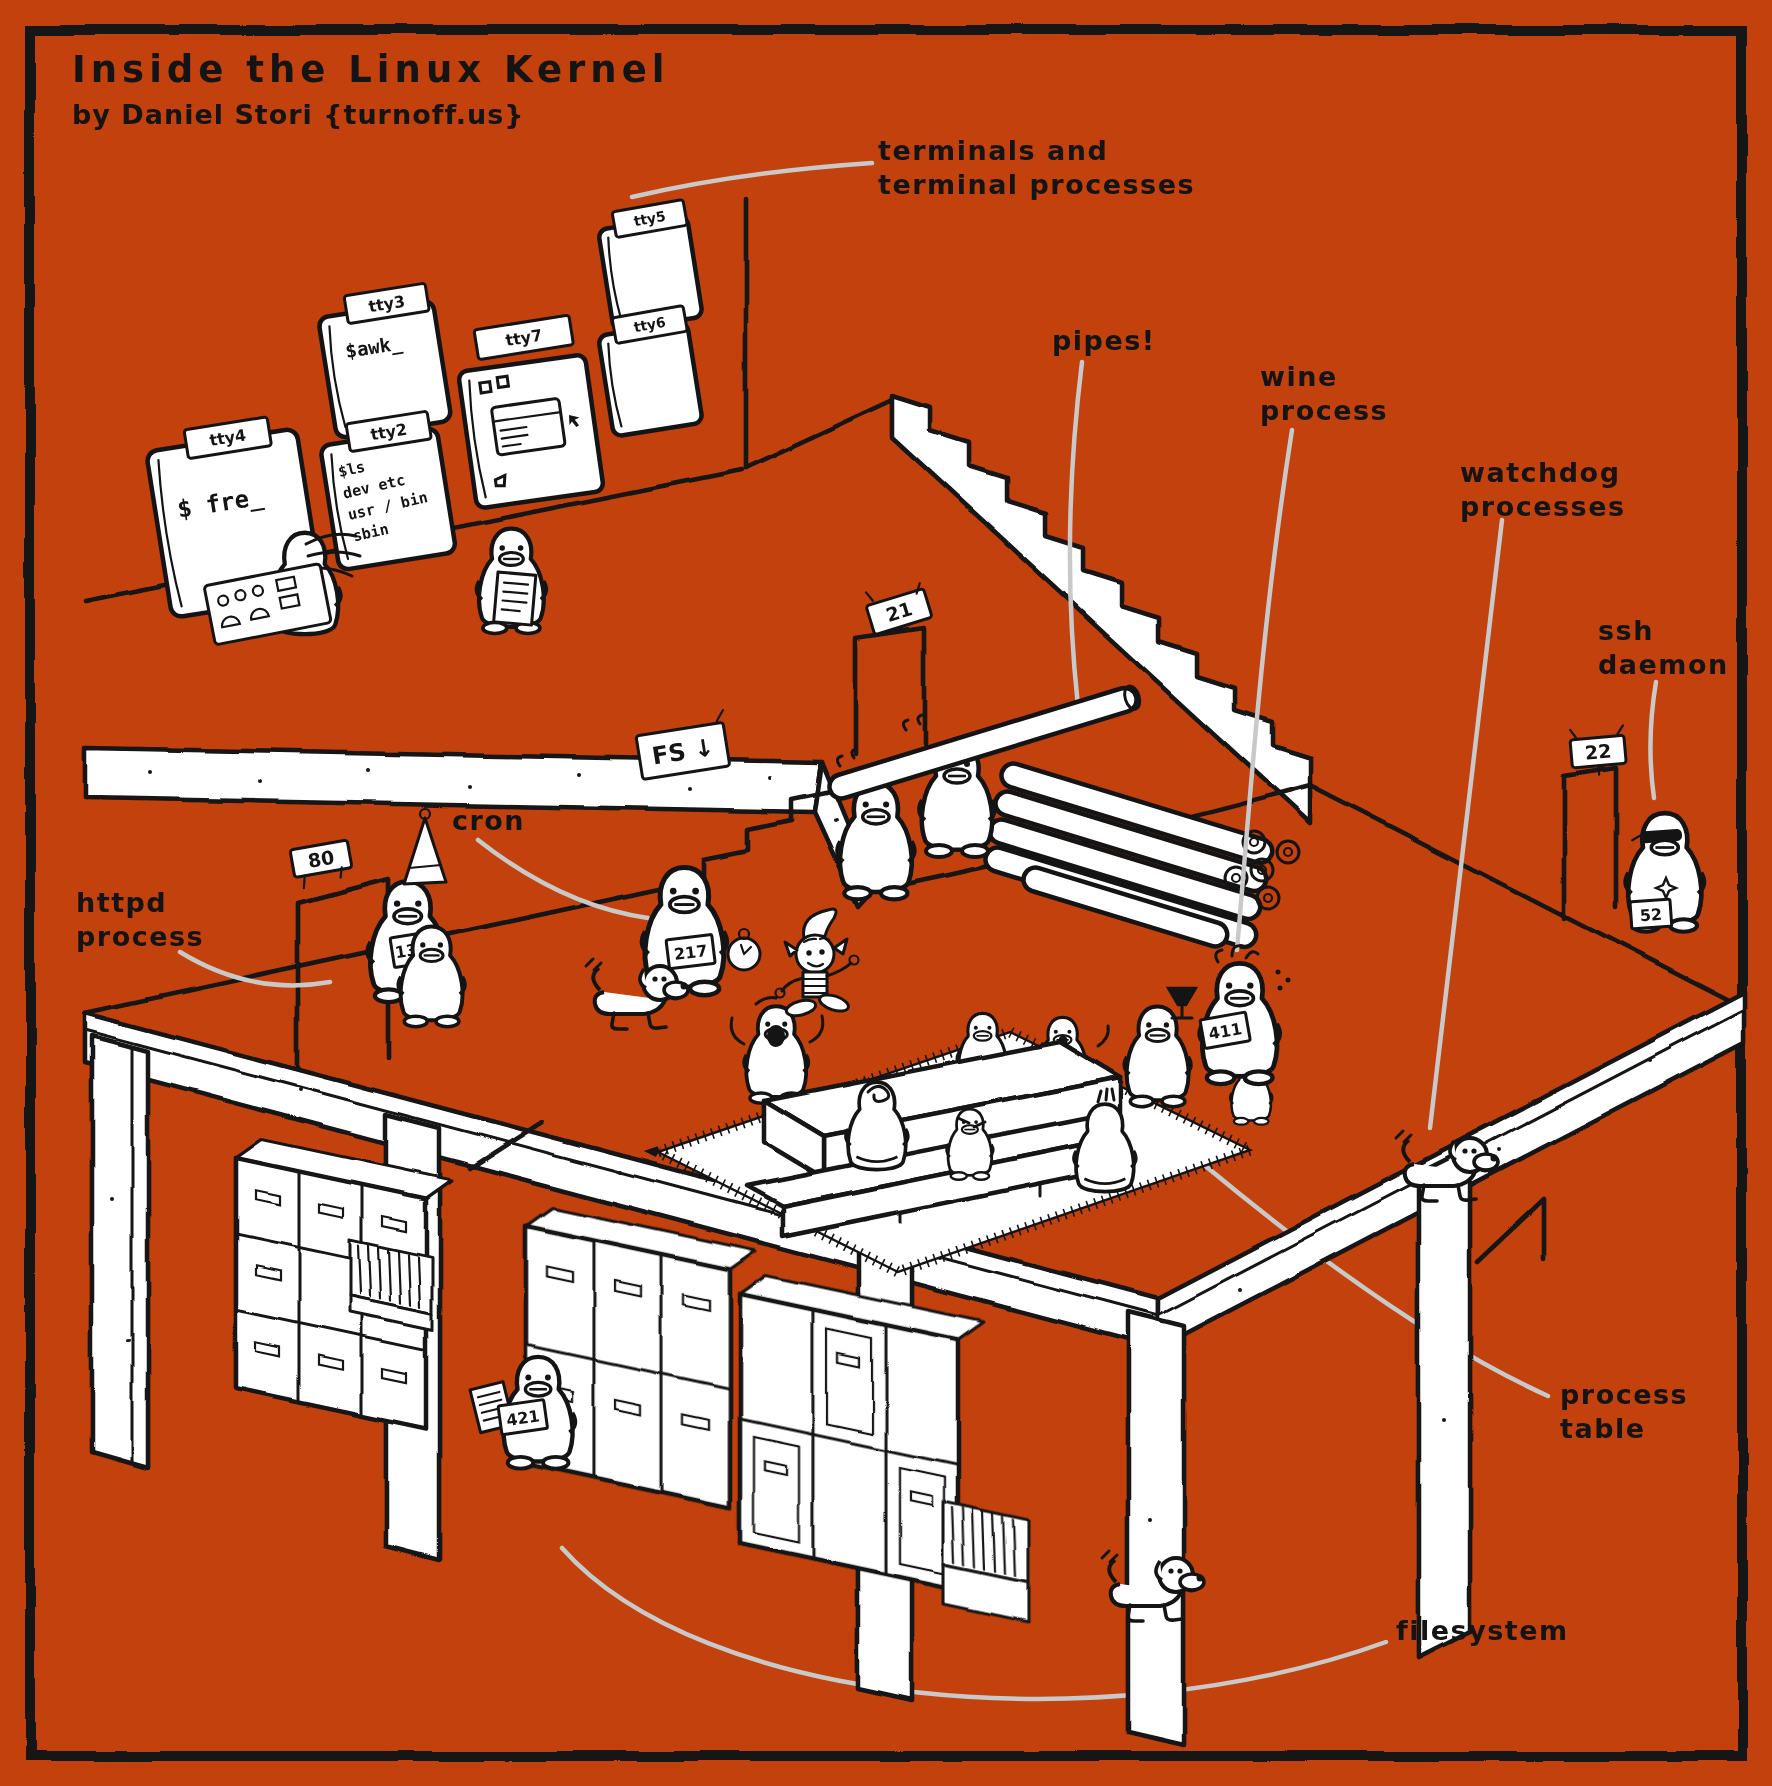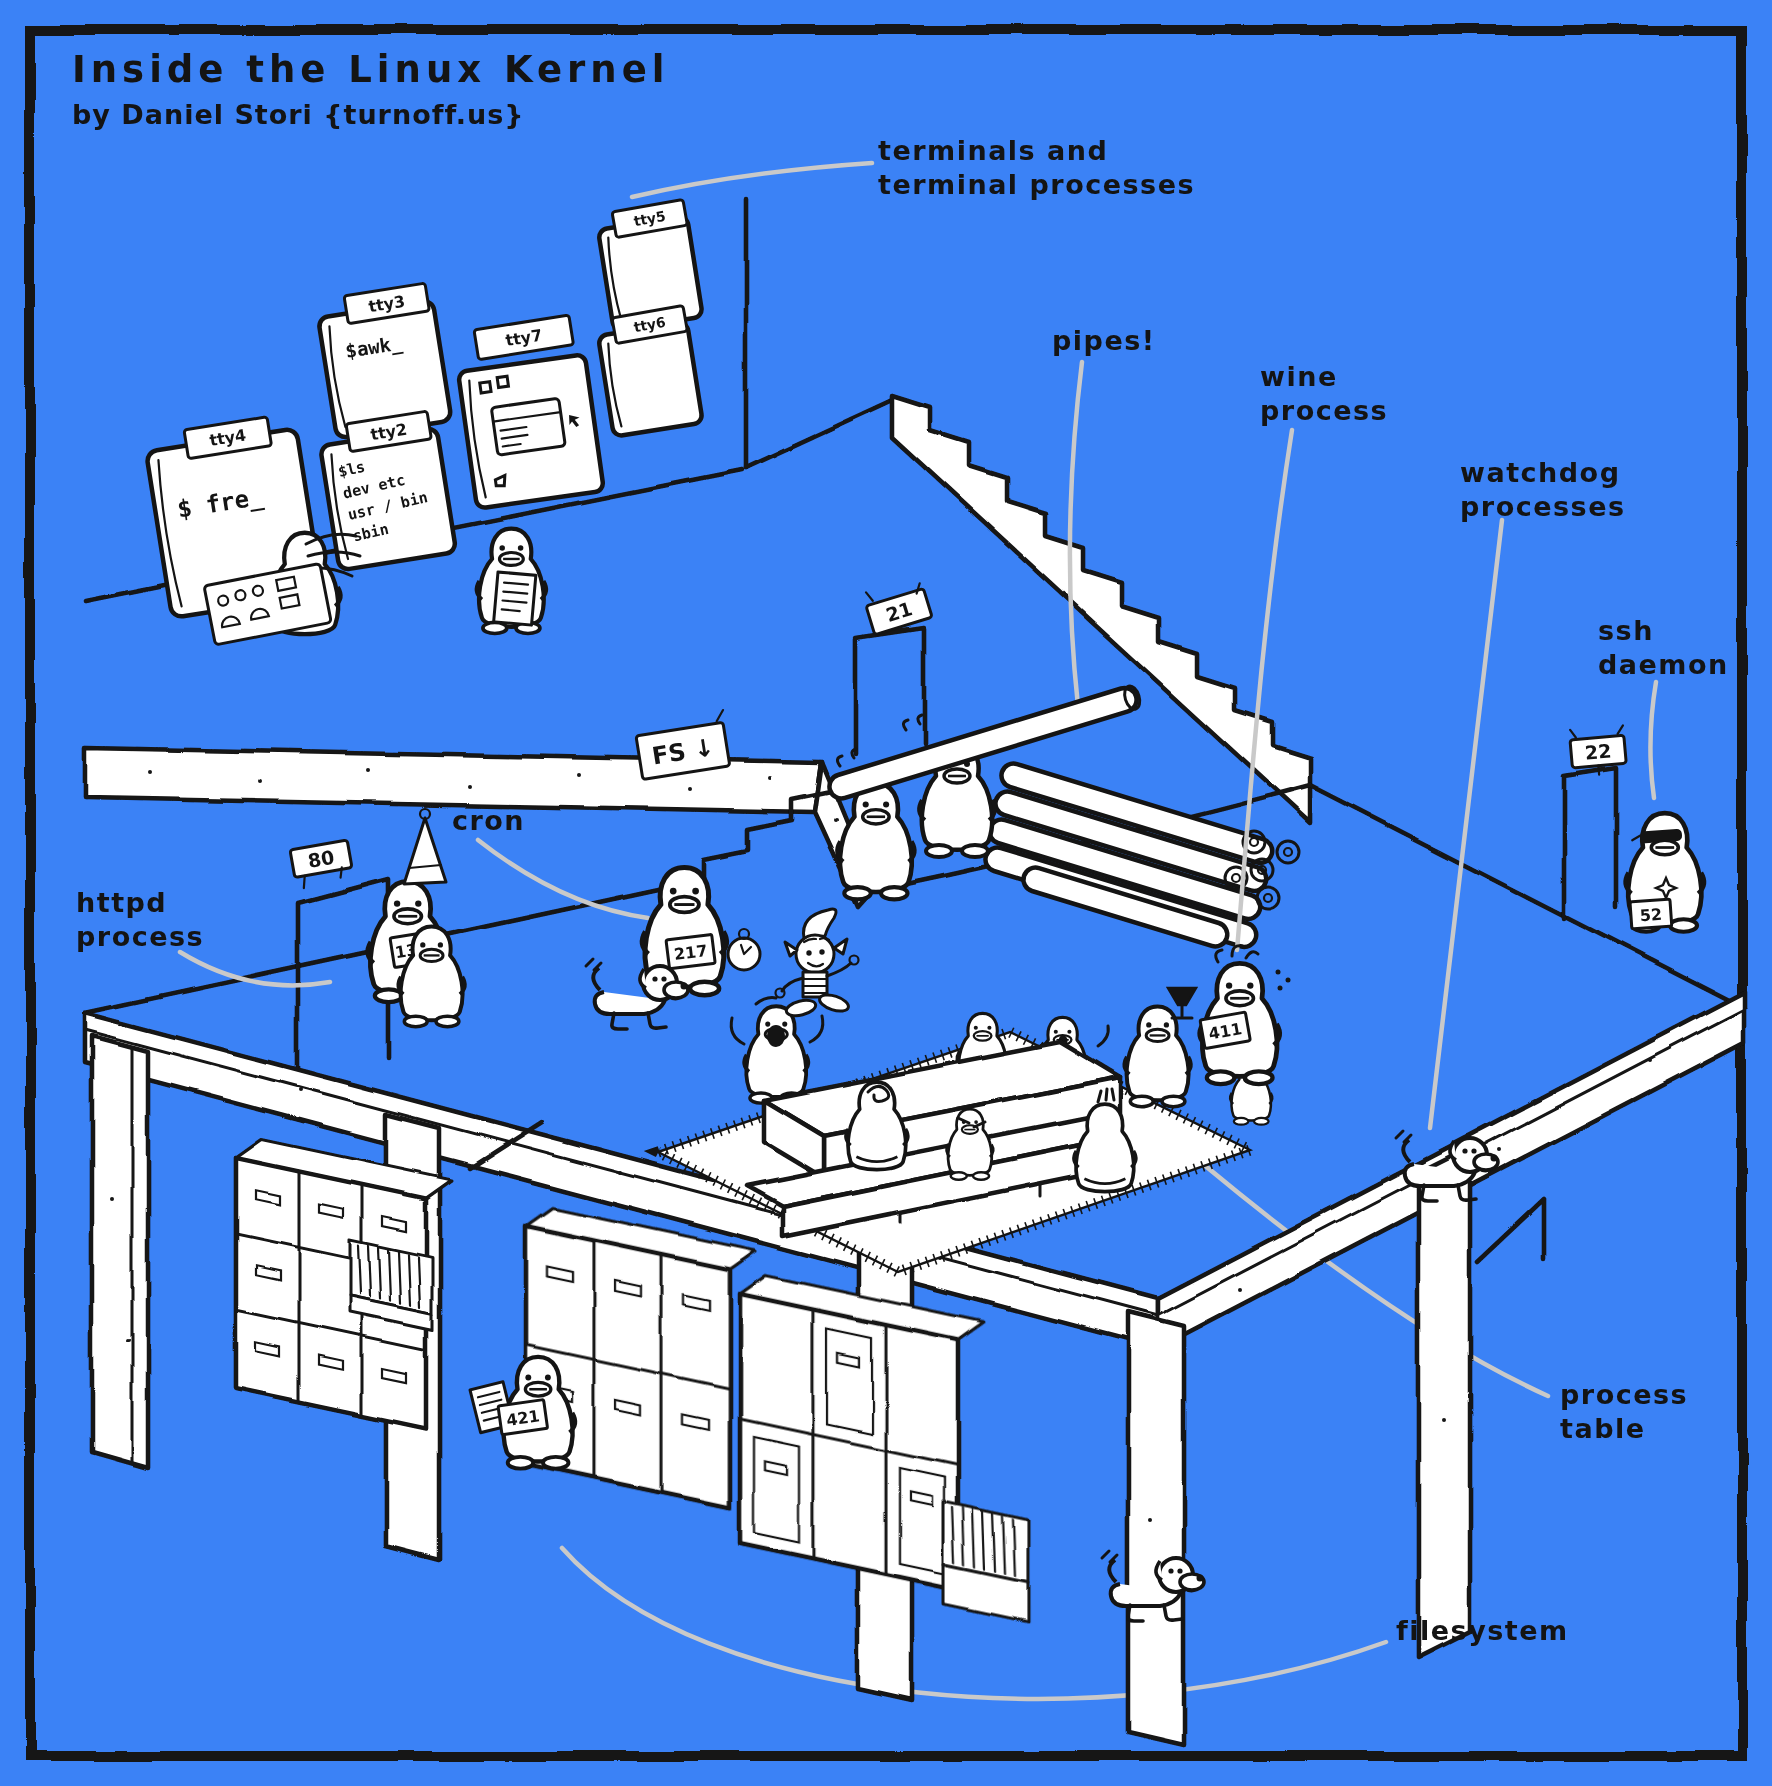--- a/index.html
+++ b/index.html
@@ -1,16 +1,16 @@
 <!DOCTYPE html>
 <html><head>
 <meta charset="utf-8">
 <style>
   html,body{margin:0;padding:0;background:#fff;}
-  #stage{position:relative;width:1772px;height:1786px;background:#3b82f6;overflow:hidden;}
+  #stage{position:relative;width:1772px;height:1786px;background:#c2410c;overflow:hidden;}
   svg{position:absolute;left:0;top:0;}
   text{font-family:"DejaVu Sans",sans-serif;fill:#141414;}
   .title{font-size:37px;font-weight:700;letter-spacing:5px;}
   .byline{font-size:27px;font-weight:700;letter-spacing:1px;}
   .note{font-size:27px;font-weight:700;letter-spacing:1.5px;}
   .plate{font-size:16px;font-weight:700;}
   .plate-s{font-size:14px;font-weight:700;}
   .term{font-family:"DejaVu Sans Mono",monospace;font-weight:700;font-size:24px;}
   .term-s{font-family:"DejaVu Sans Mono",monospace;font-weight:700;font-size:15px;}
   .badge{font-size:16px;font-weight:700;}

